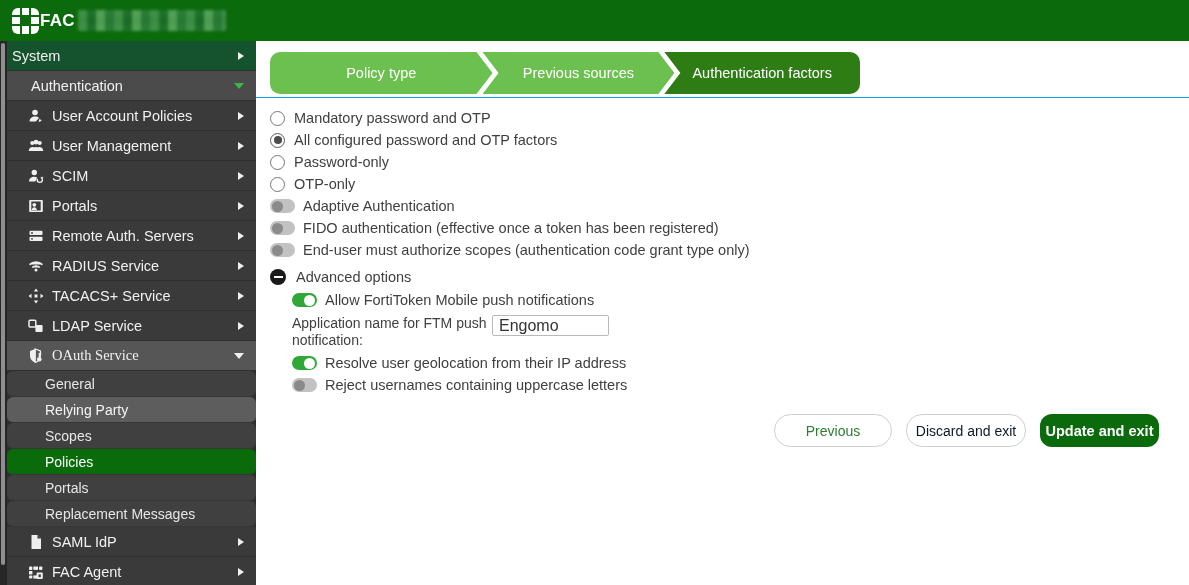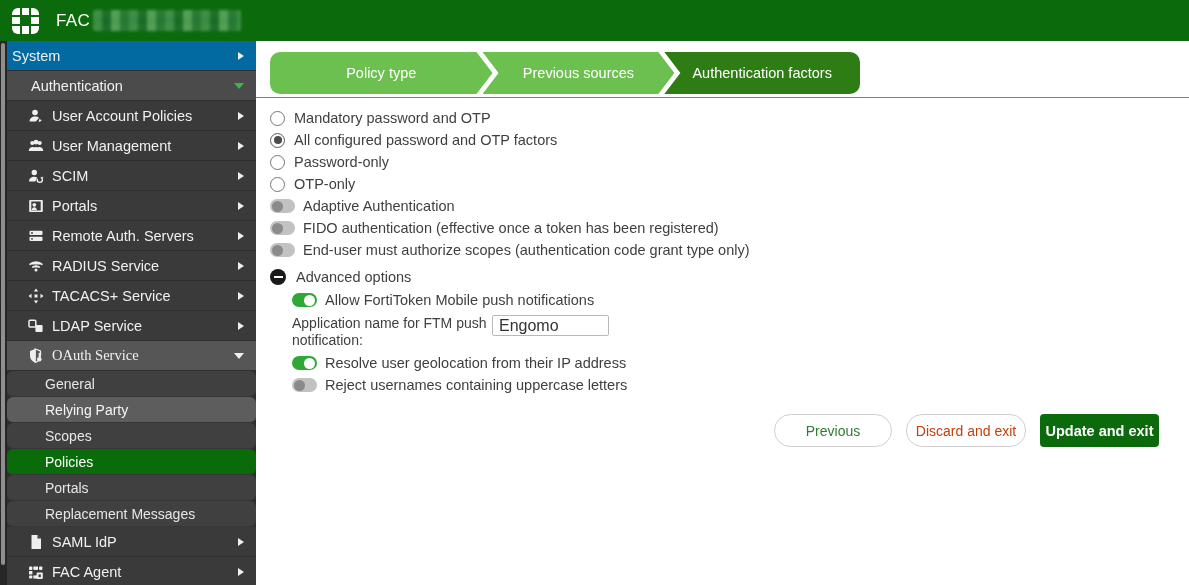--- a/index.html
+++ b/index.html
@@ -9,36 +9,36 @@
 
   
   .header { flex:0 0 41px; background:#0b6a0b; display:flex; align-items:center; padding:0 12px; }
   .fgrid { width:27px; height:26px; display:grid; grid-template-columns:repeat(3,1fr); grid-template-rows:repeat(3,1fr); gap:2px; }
   .fgrid i { background:#fff; display:block; }
   .fgrid i:nth-child(1){ border-top-left-radius:6px; }
   .fgrid i:nth-child(3){ border-top-right-radius:6px; }
   .fgrid i:nth-child(5){ grid-column:3; }
   .fgrid i:nth-child(6){ border-bottom-left-radius:6px; }
   .fgrid i:nth-child(8){ border-bottom-right-radius:6px; }
-  .brand { color:#fff; font-weight:normal; font-size:17px; margin-left:17px; letter-spacing:.3px; }
+  .brand { color:#fff; font-weight:bold; font-size:17px; margin-left:1px; letter-spacing:.3px; }
   .redacted { width:148px; height:21px; margin-left:3px; border-radius:2px; opacity:.95;
     background:
       repeating-linear-gradient(90deg, rgba(70,150,80,.85) 0 9px, rgba(30,110,45,.85) 9px 18px, rgba(95,170,100,.85) 18px 27px, rgba(45,125,60,.85) 27px 36px),
       repeating-linear-gradient(0deg, rgba(255,255,255,.12) 0 7px, rgba(0,0,0,.12) 7px 14px);
     filter: blur(1.6px); }
 
   
   .bodyrow { flex:1; display:flex; min-height:0; }
 
   
   .sidebar { flex:0 0 256px; background:#2e2e2e; position:relative; overflow:hidden; color:#f0f0f0; font-size:14.5px; }
   .sbtrack { position:absolute; left:0; top:0; bottom:0; width:7px; background:#272727; }
   .sbthumb { position:absolute; left:1px; top:2px; width:4px; height:96%; background:#8f8f8f; border-radius:2px; }
   .srow { display:flex; align-items:center; height:30px; margin-left:7px; padding:0 12px 0 5px;
-          background:#0369a1; border-bottom:1px solid #2f2f2f; cursor:pointer; }
+          background:#14532d; border-bottom:1px solid #2f2f2f; cursor:pointer; }
   .srow.lvl2 { padding-left:21px; background:#3a3a3a; }
   .srow.open-top { background:#4b4b4b;padding-left:24px; }
   .srow.open-sub { background:#565656;font-family:Liberation Serif, serif; }
   .srow.sub3 { height:26px; padding-left:38px; background:#404040; font-size:14px; color:#e6e6e6; border-bottom:1px solid #363636;border-radius:6px; }
   .srow.sub3.hover { background:#5d5d5d; color:#f5f5f5; }
   .srow.sub3.selected { background:#0a6b0a; color:#fff; }
   .sicon { width:16px; height:16px; margin-right:8px; display:inline-flex; align-items:center; justify-content:center; flex:0 0 16px; }
   .sicon svg { width:16px; height:16px; fill:#efefef; }
   .slabel { white-space:nowrap; }
   .sarrow { margin-left:auto; display:inline-flex; }
@@ -74,22 +74,22 @@
   .adv-block { margin-left:22px; }
   .appname { display:flex; margin:4px 0 4px; }
   .appname .lbl { width:200px; font-size:14px; line-height:1.18; color:#3f3f3f; }
   input.txt { width:117px; height:21px; border:1px solid #b9b9b9; border-radius:2px; font-size:16px;
               padding:0 6px; color:#333; align-self:flex-start; font-family:inherit; outline:none; }
 
   .buttons { display:flex; justify-content:flex-end; gap:14px; margin:18px 30px 0 0; }
   .btn { height:33px; font-size:14px; display:flex; align-items:center; justify-content:center;
          cursor:pointer; background:#fff; font-family:inherit; }
   .btn-prev { width:118px; border:1px solid #cfcfcf; border-radius:17px; color:#2e7d32; }
-  .btn-discard { width:120px; border:1px solid #cfcfcf; border-radius:16px; color:#c2410c;text-align:center; }
-  .btn-update { width:119px; border:none; border-radius:4px; background:#0b6a0b; color:#fff; font-weight:bold; font-size:14.5px; }
+  .btn-discard { width:120px; border:1px solid #cfcfcf; border-radius:16px; color:#0f172a;text-align:center; }
+  .btn-update { width:119px; border:none; border-radius:12px; background:#0b6a0b; color:#fff; font-weight:bold; font-size:14.5px; }
 </style>
 </head>
 <body>
 
 <div class="app">
 
   <div class="header">
     <span class="fgrid">
         <i></i>
         <i></i>

